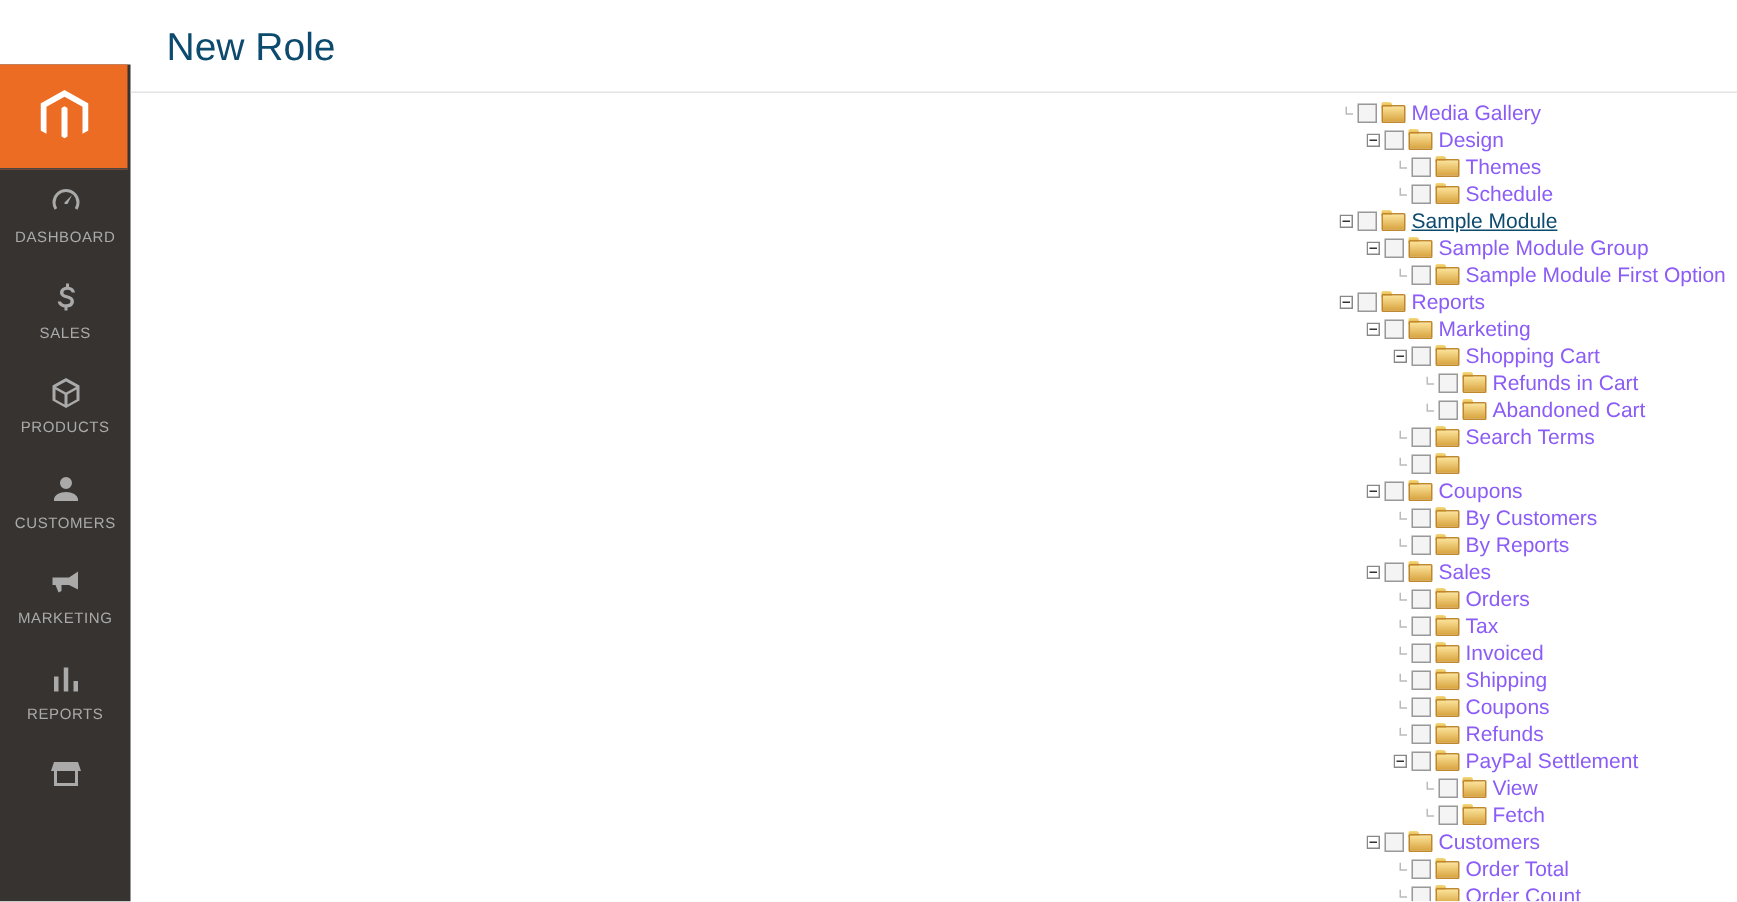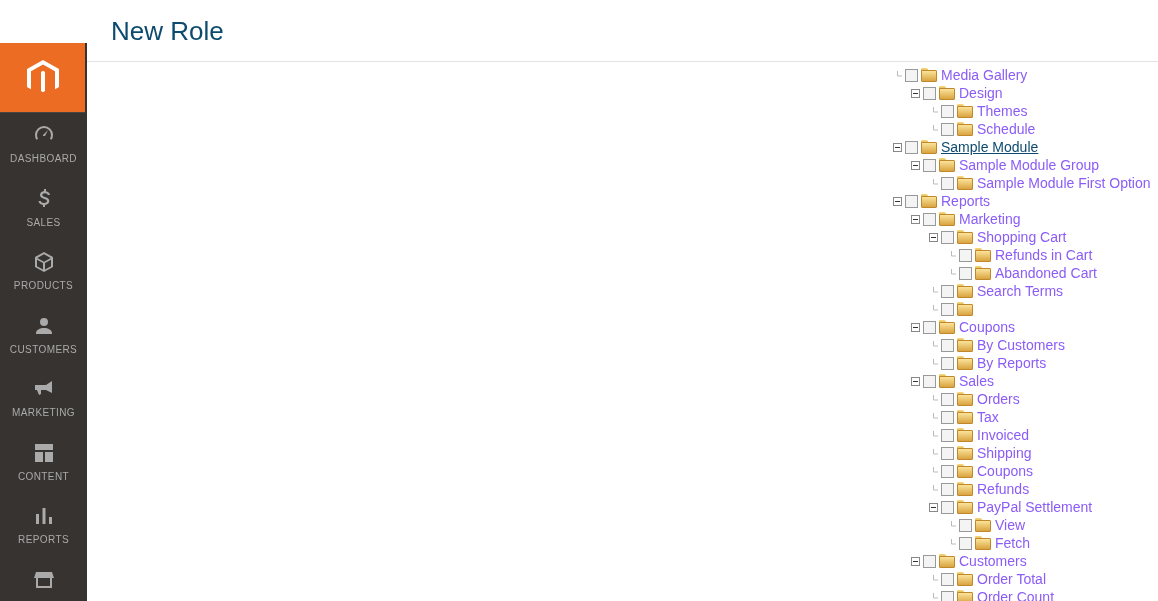--- a/index.html
+++ b/index.html
@@ -80,28 +80,20 @@
         </div>
         <div class="label">CUSTOMERS</div>
       </div>
       <div class="nav-item">
         <div class="icon">
           <svg viewBox="0 0 24 24" fill="currentColor">
             <path d="M20 4v12l-6-3H9v4l-2 1-2-5H3V8h11l6-4z"></path>
           </svg>
         </div>
         <div class="label">MARKETING</div>
-      </div>
-      <div class="nav-item">
-        <div class="icon">
-          <svg viewBox="0 0 24 24" fill="currentColor">
-            <path d="M3 3h18v6H3V3zm0 8h8v10H3V11zm10 0h8v10h-8V11z"></path>
-          </svg>
-        </div>
-        <div class="label">CONTENT</div>
       </div>
       <div class="nav-item">
         <div class="icon">
           <svg viewBox="0 0 24 24" fill="currentColor">
             <path d="M4 20V10h3v10H4zm6.5 0V4h3v16h-3zM17 20v-7h3v7h-3z"></path>
           </svg>
         </div>
         <div class="label">REPORTS</div>
       </div>
       <div class="nav-item">

